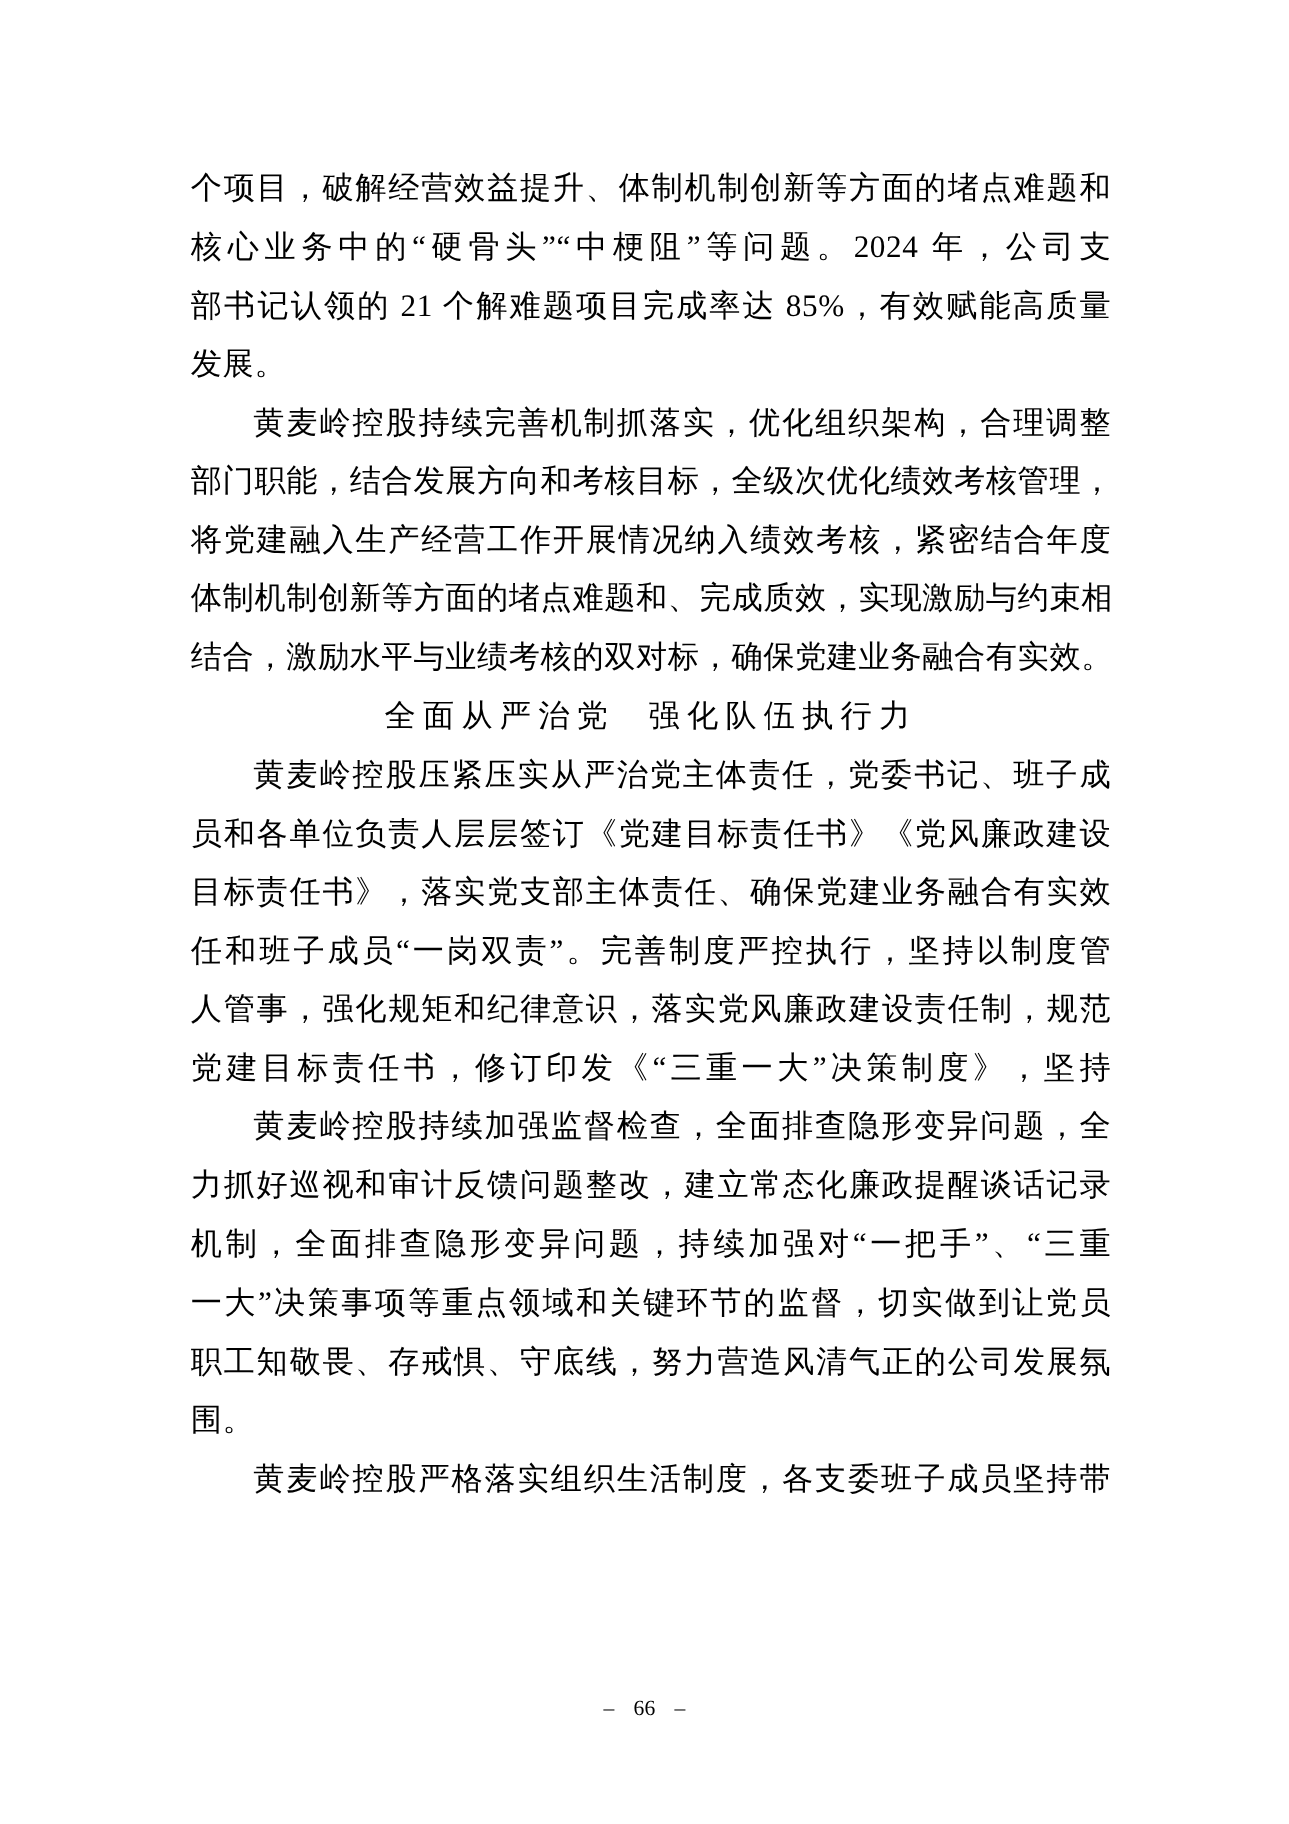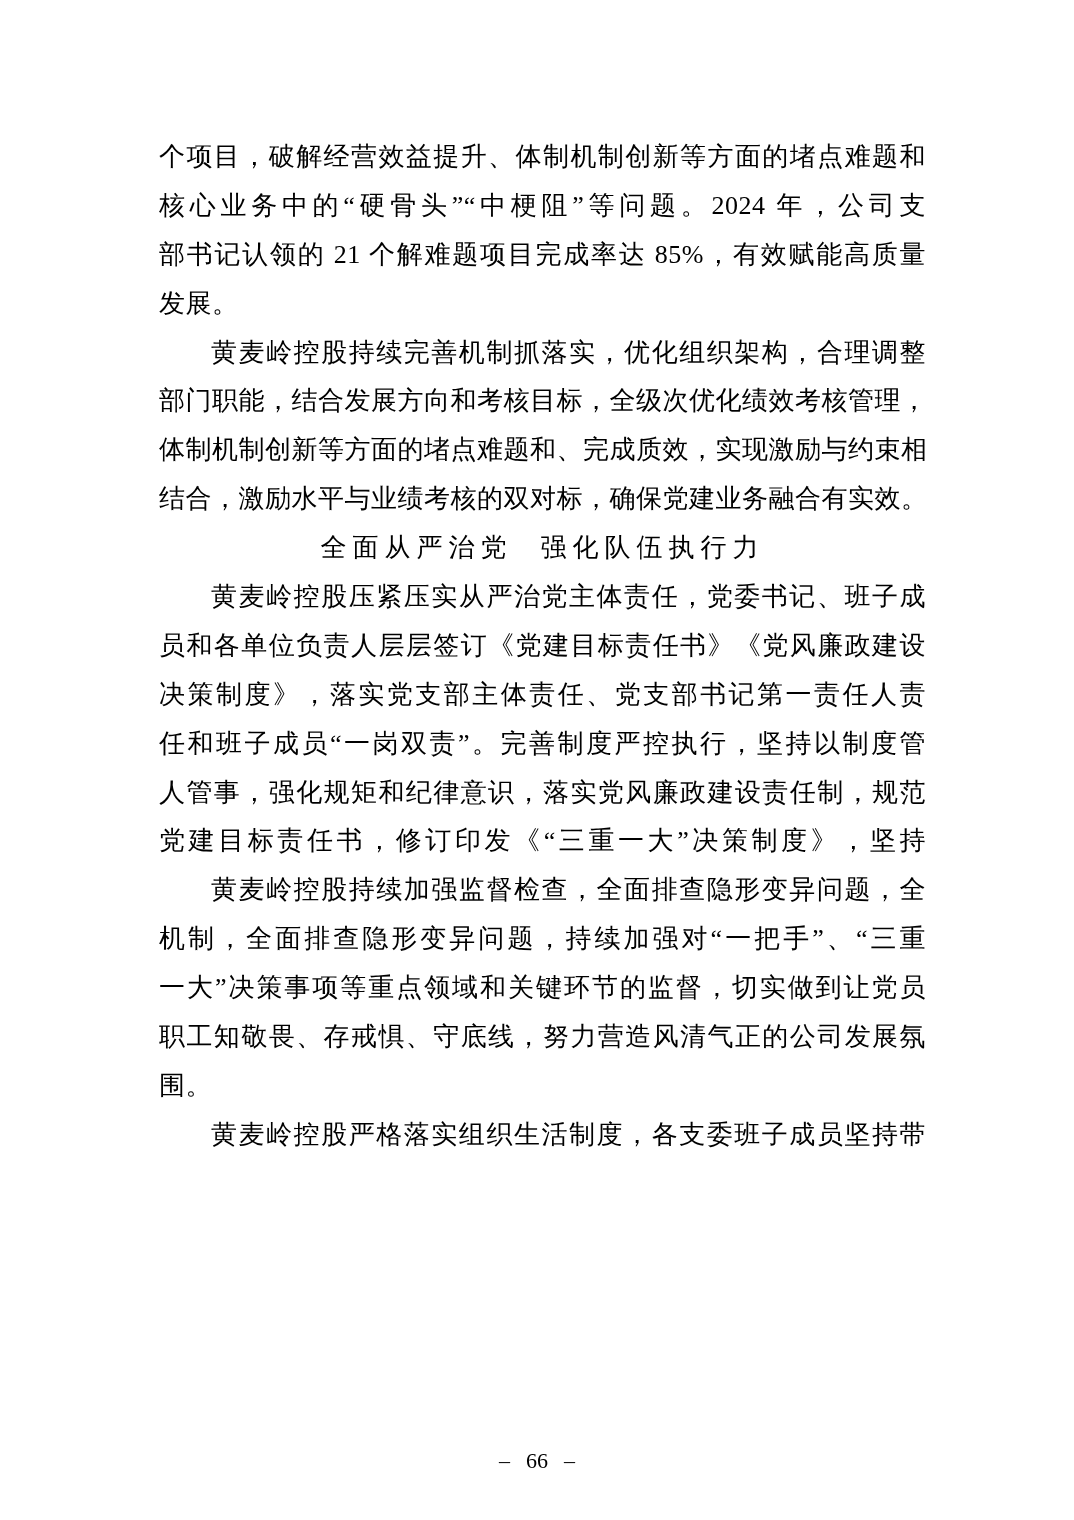--- a/index.html
+++ b/index.html
@@ -34,57 +34,59 @@
   .ln.heading {
     text-align: center;
     text-align-last: center;
     letter-spacing: 6px;
     font-family: Liberation Serif, serif;
   }
   .hgap { display: inline-block; width: 28px; }
   .footer {
     position: absolute;
     left: 0;
-    top: 1446px;
+    top: 1408px;
     width: 100%;
     text-align: center;
-    font-size: 22px;
+    font-size: 18px;
     line-height: 30px;
     color: #000;
   }
   .footer span { margin: 0 8px; }
 </style>
 </head>
 <body>
 
 <div class="page">
   <div class="doc">
 
     <div class="ln">个项目，破解经营效益提升、体制机制创新等方面的堵点难题和</div>
     <div class="ln">核心业务中的“硬骨头”“中梗阻”等问题。2024 年，公司支</div>
     <div class="ln">部书记认领的 21 个解难题项目完成率达 85%，有效赋能高质量</div>
     <div class="ln end">发展。</div>
 
     <div class="ln indent">黄麦岭控股持续完善机制抓落实，优化组织架构，合理调整</div>
     <div class="ln">部门职能，结合发展方向和考核目标，全级次优化绩效考核管理，</div>
+    <div class="ln">将党建融入生产经营工作开展情况纳入绩效考核，紧密结合年度</div>
     <div class="ln">体制机制创新等方面的堵点难题和、完成质效，实现激励与约束相</div>
     <div class="ln end">结合，激励水平与业绩考核的双对标，确保党建业务融合有实效。</div>
 
     <div class="ln heading">
       <span>全面从严治党</span><span class="hgap"></span><span>强化队伍执行力</span>
     </div>
 
     <div class="ln indent">黄麦岭控股压紧压实从严治党主体责任，党委书记、班子成</div>
     <div class="ln">员和各单位负责人层层签订《党建目标责任书》《党风廉政建设</div>
-    <div class="ln">决策制度》，落实党支部主体责任、党支部书记第一责任人责</div>
+    <div class="ln">目标责任书》，落实党支部主体责任、确保党建业务融合有实效</div>
     <div class="ln">任和班子成员“一岗双责”。完善制度严控执行，坚持以制度管</div>
     <div class="ln">人管事，强化规矩和纪律意识，落实党风廉政建设责任制，规范</div>
     <div class="ln">党建目标责任书，修订印发《“三重一大”决策制度》，坚持</div>
 
     <div class="ln indent">黄麦岭控股持续加强监督检查，全面排查隐形变异问题，全</div>
+    <div class="ln">力抓好巡视和审计反馈问题整改，建立常态化廉政提醒谈话记录</div>
     <div class="ln">机制，全面排查隐形变异问题，持续加强对“一把手”、“三重</div>
     <div class="ln">一大”决策事项等重点领域和关键环节的监督，切实做到让党员</div>
     <div class="ln">职工知敬畏、存戒惧、守底线，努力营造风清气正的公司发展氛</div>
     <div class="ln end">围。</div>
 
 
     <div class="ln indent">黄麦岭控股严格落实组织生活制度，各支委班子成员坚持带</div>
 
   </div>
 

